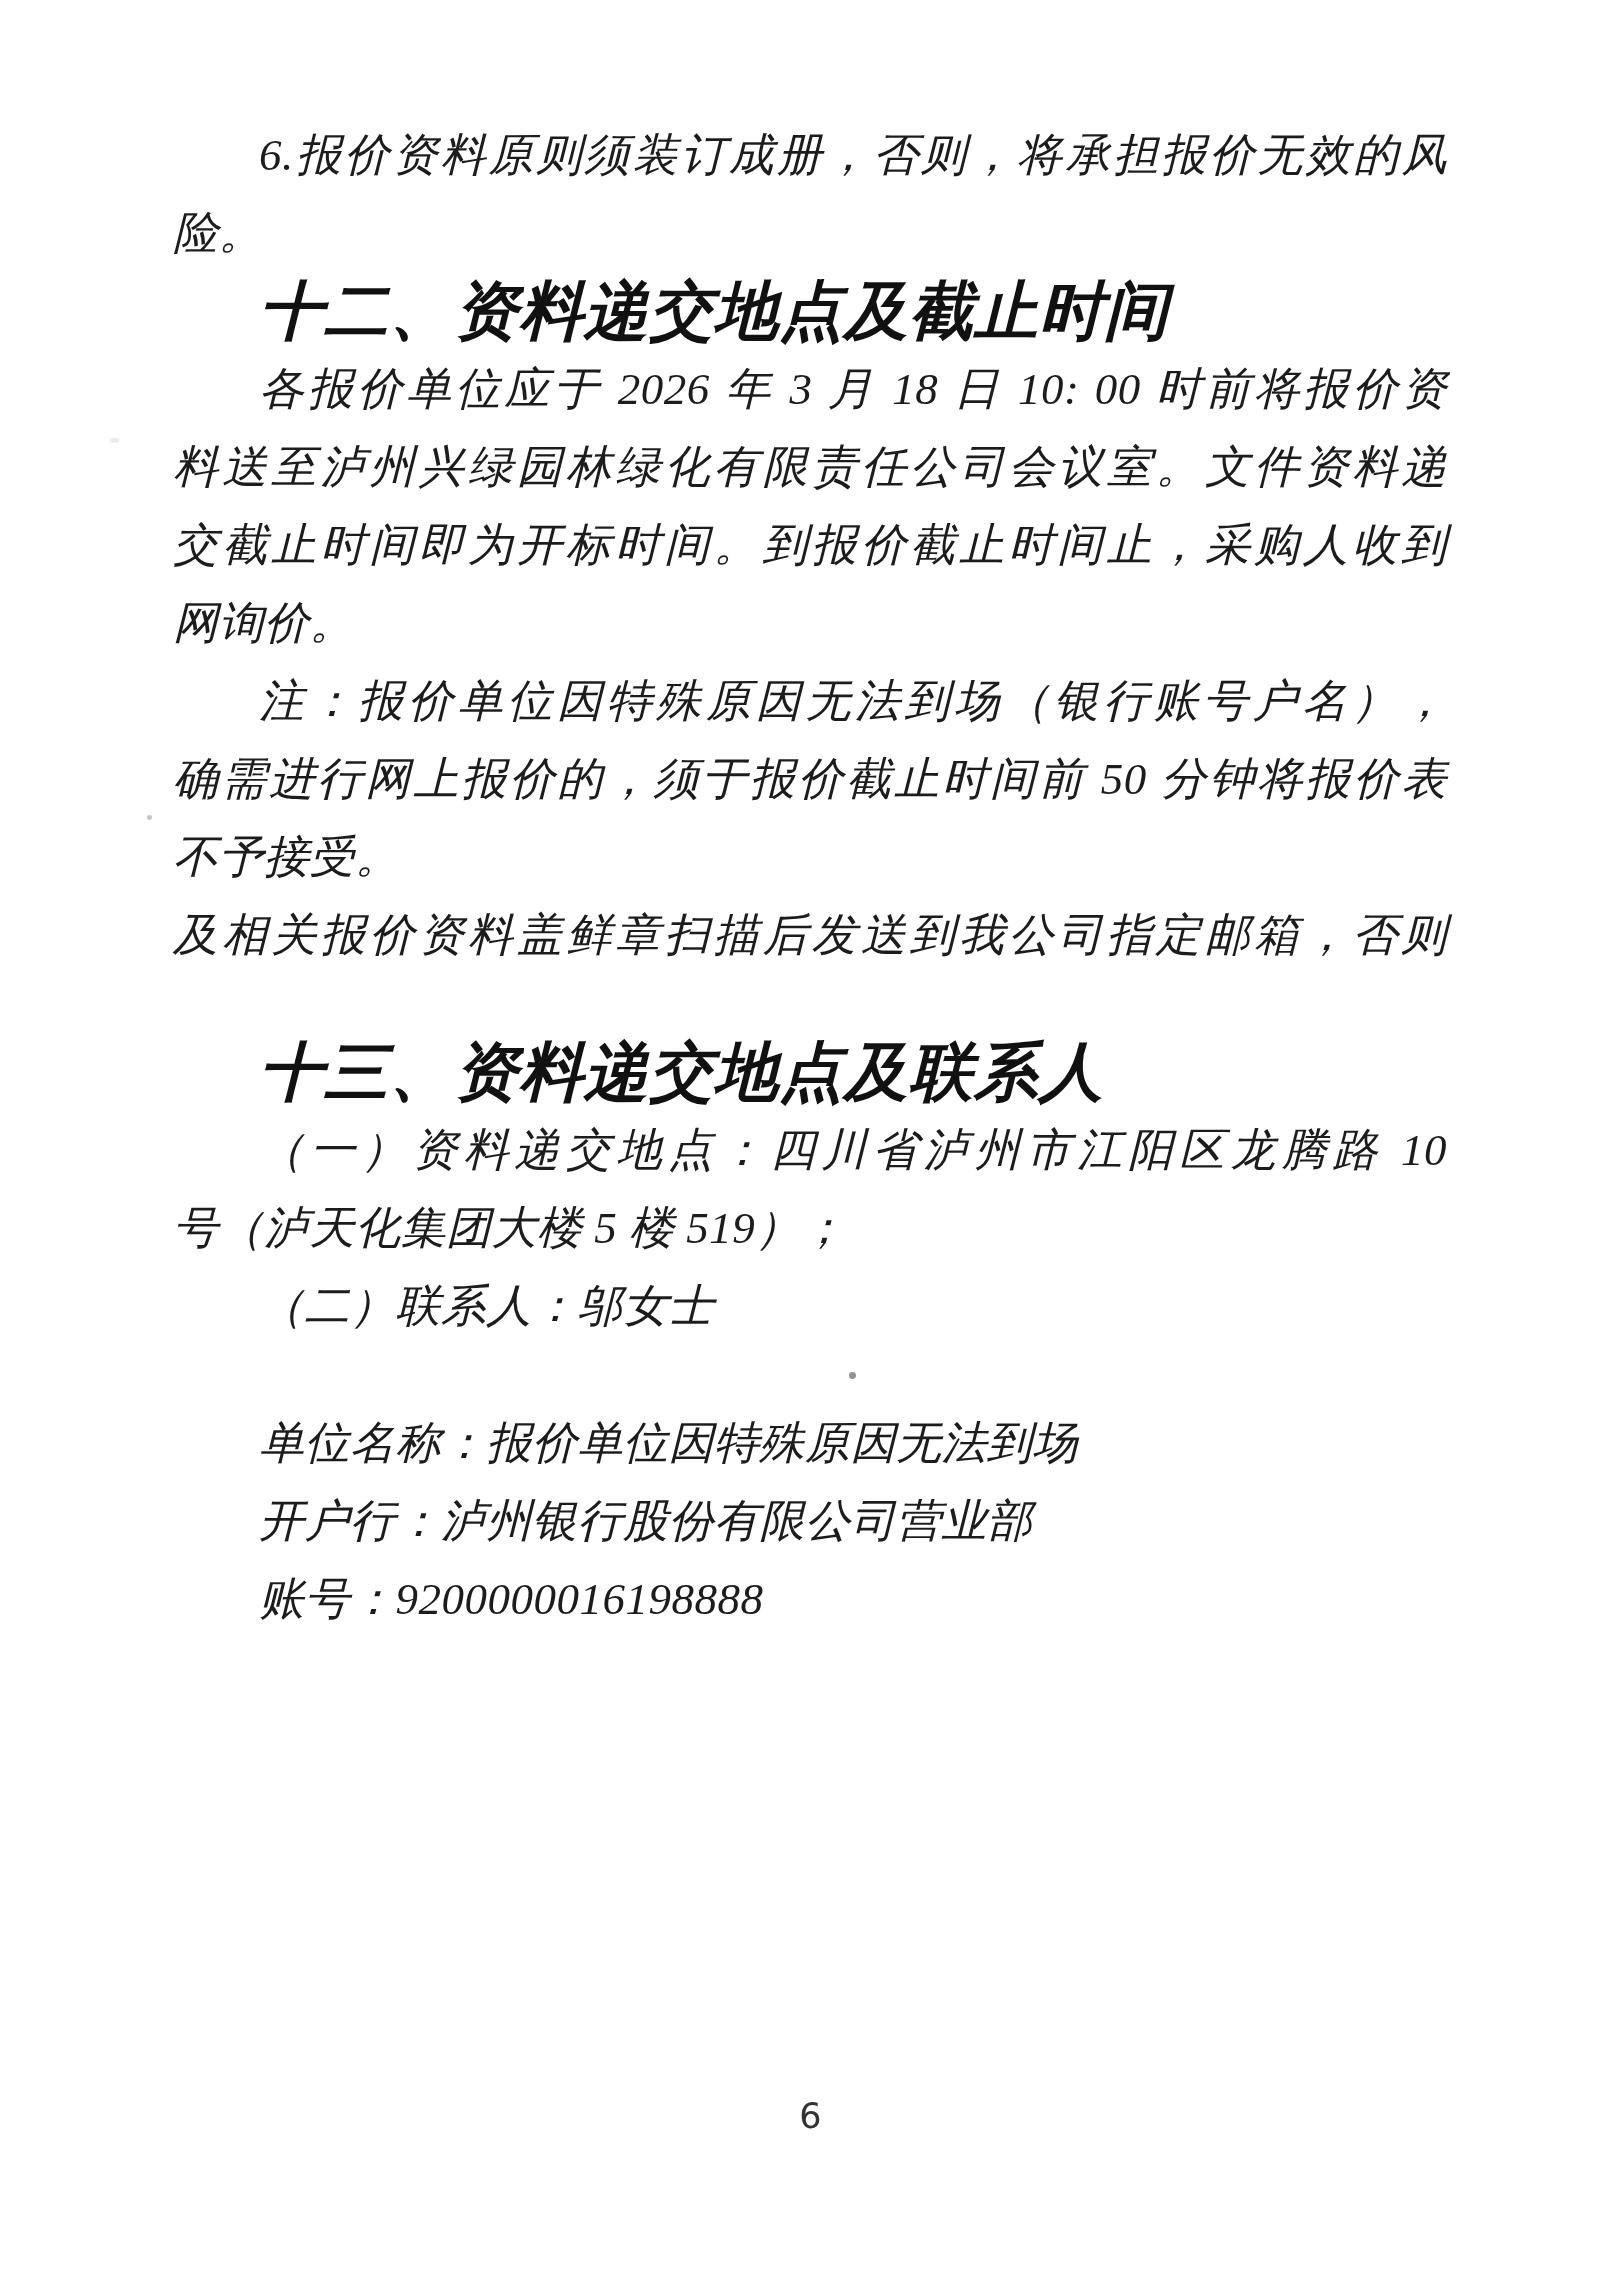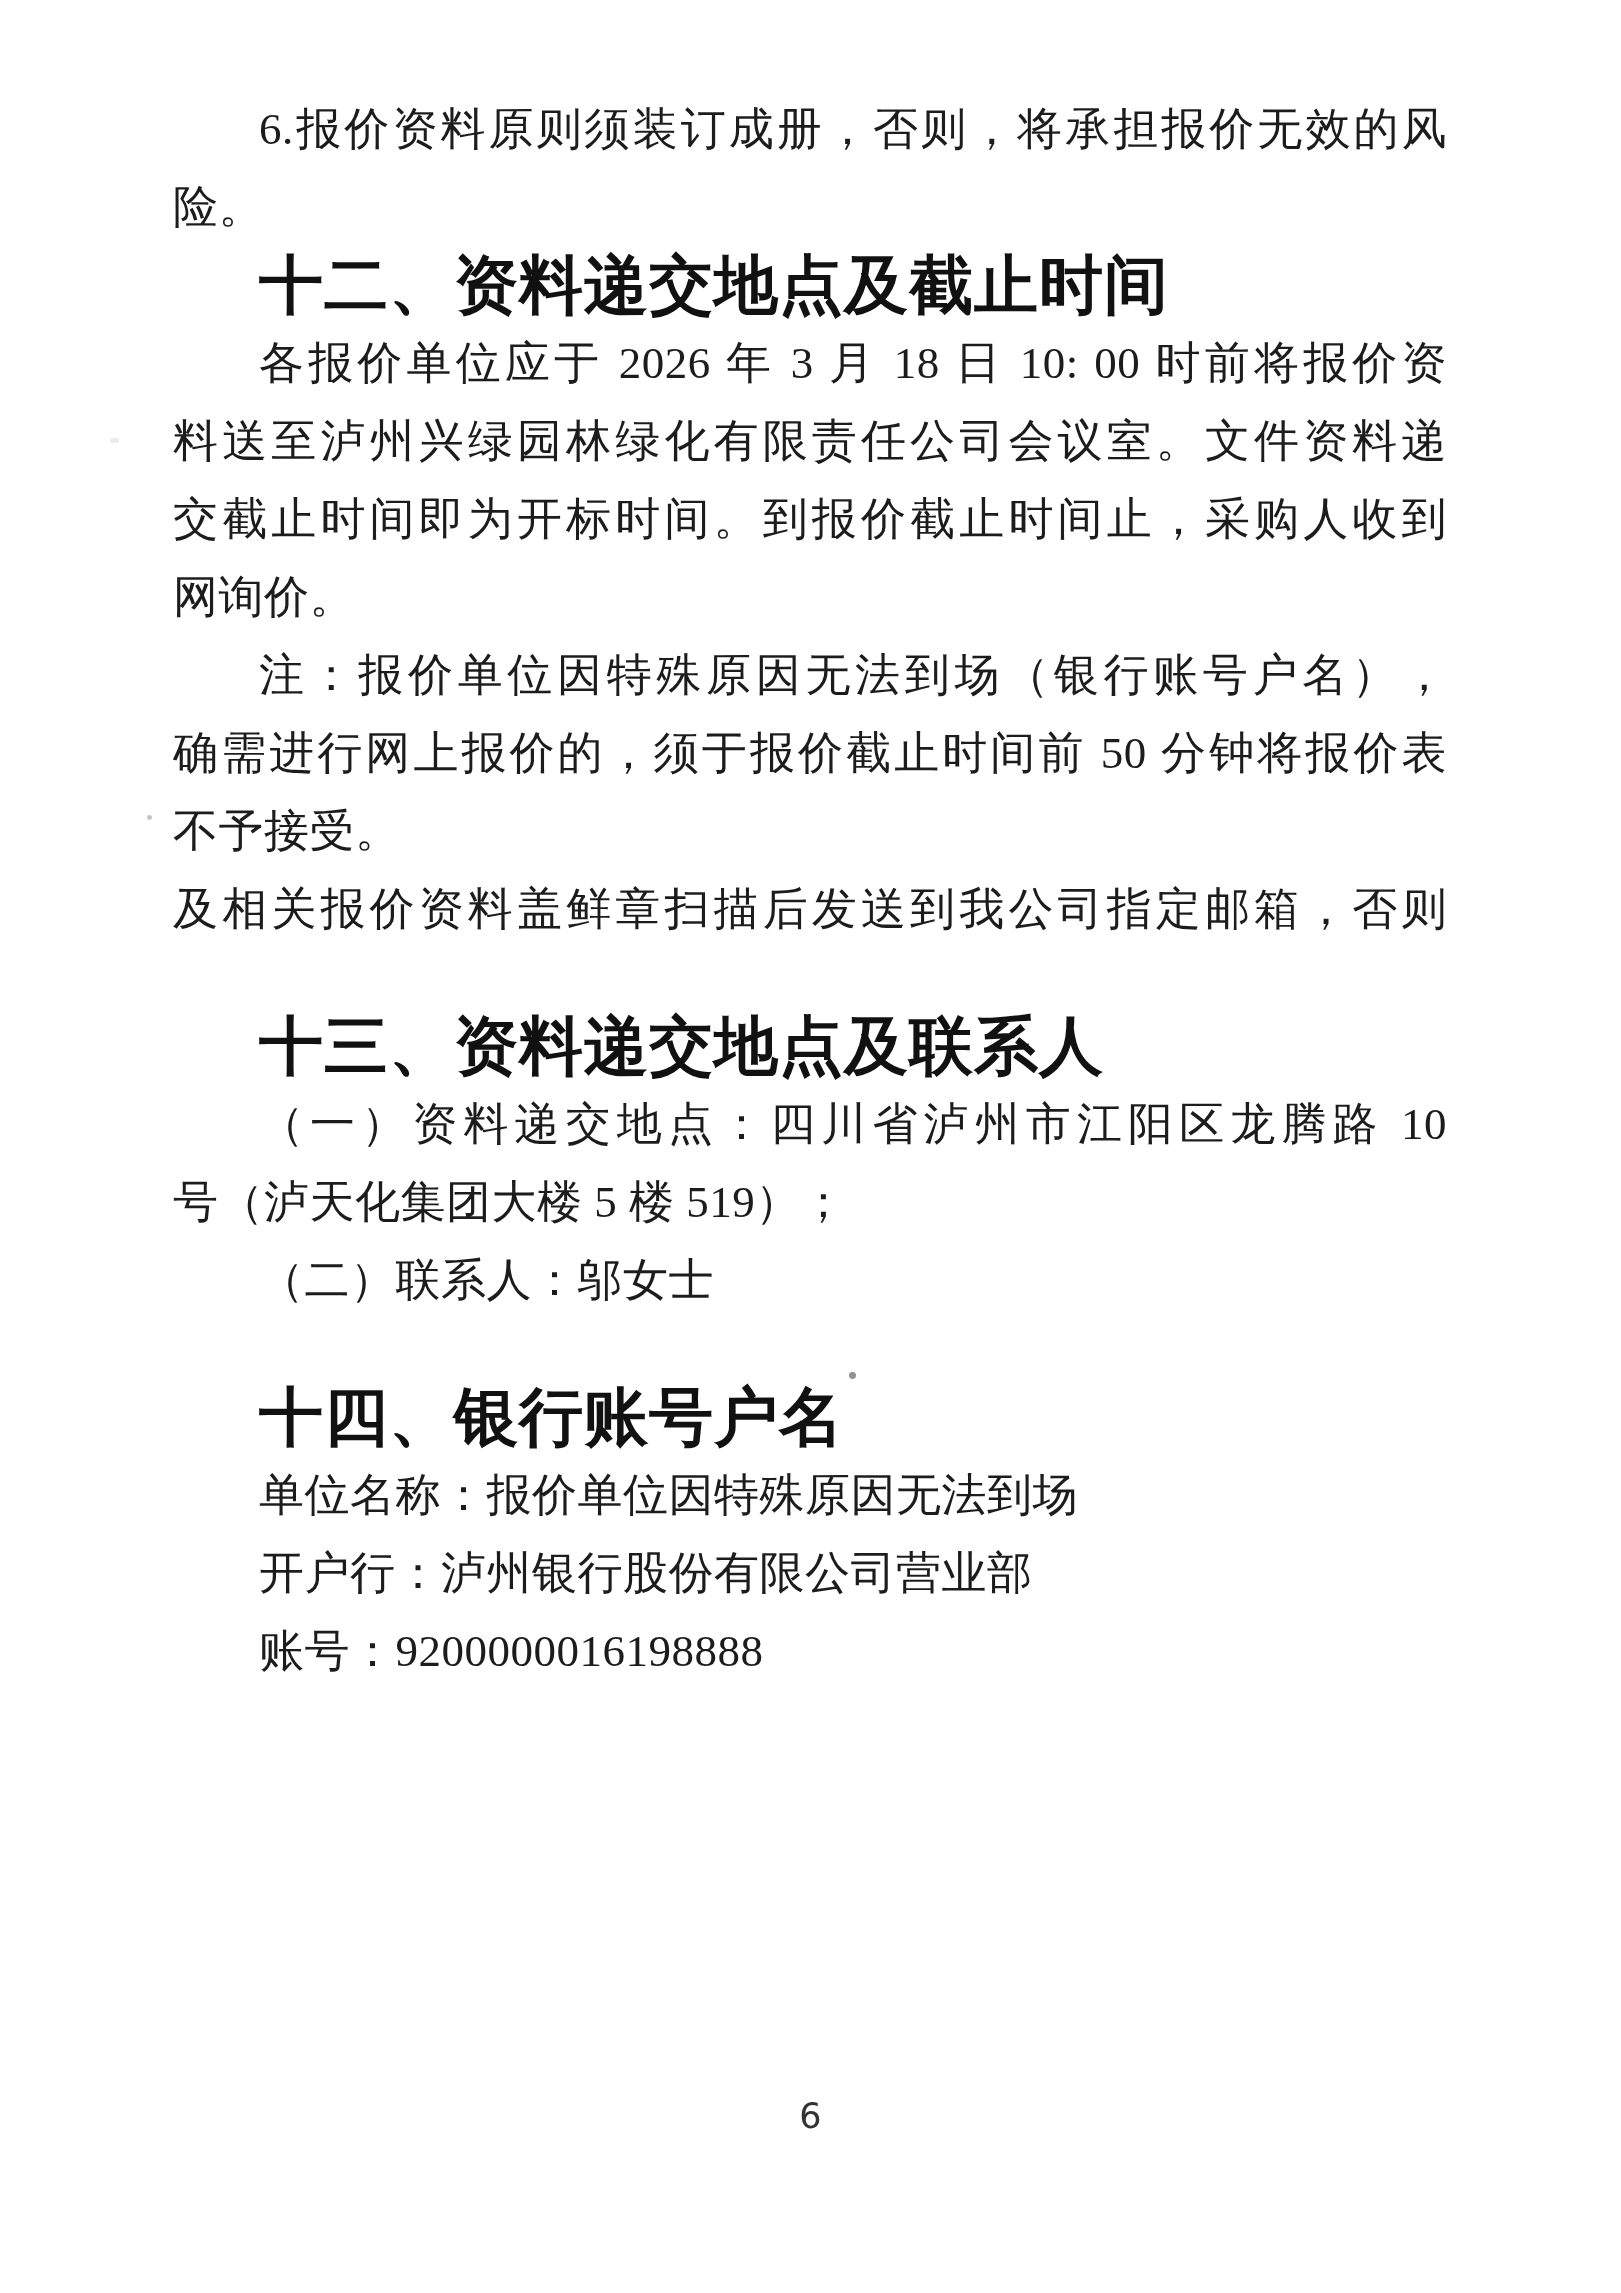--- a/index.html
+++ b/index.html
@@ -6,21 +6,22 @@
   .page{
     position:relative;
     width:1621px;
     height:2294px;
     background:#ffffff;
     color:#1c1c1c;
     font-family:"Liberation Serif","DejaVu Serif",serif;
     overflow:hidden;
   }
   .doc-body{
-    padding:90px 174px 0 173px;
+    padding:116px 174px 0 173px;
+    font-style:italic;
   }
   .ln{
     display:block;
     height:78px;
     line-height:78px;
     font-size:45px;
     letter-spacing:0.5px;
     color:#1c1c1c;
   }
   .fill{
@@ -82,21 +83,20 @@
     <div class="spacer"></div>
 
     <div class="ln heading">十三、资料递交地点及联系人</div>
 
     <div class="ln fill ind2">（一）资料递交地点：四川省泸州市江阳区龙腾路 10</div>
     <div class="ln">号（泸天化集团大楼 5 楼 519）；</div>
     <div class="ln ind2">（二）联系人：邬女士</div>
 
     <div class="spacer"></div>
 
-    <div class="ln heading">十四、银行账号户名</div>
 
     <div class="ln ind2">单位名称：报价单位因特殊原因无法到场</div>
     <div class="ln ind2">开户行：泸州银行股份有限公司营业部</div>
     <div class="ln ind2">账号：9200000016198888</div>
 
   </div>
 
   <div class="page-number">6</div>
 
   <span class="speck speck-a"></span>

